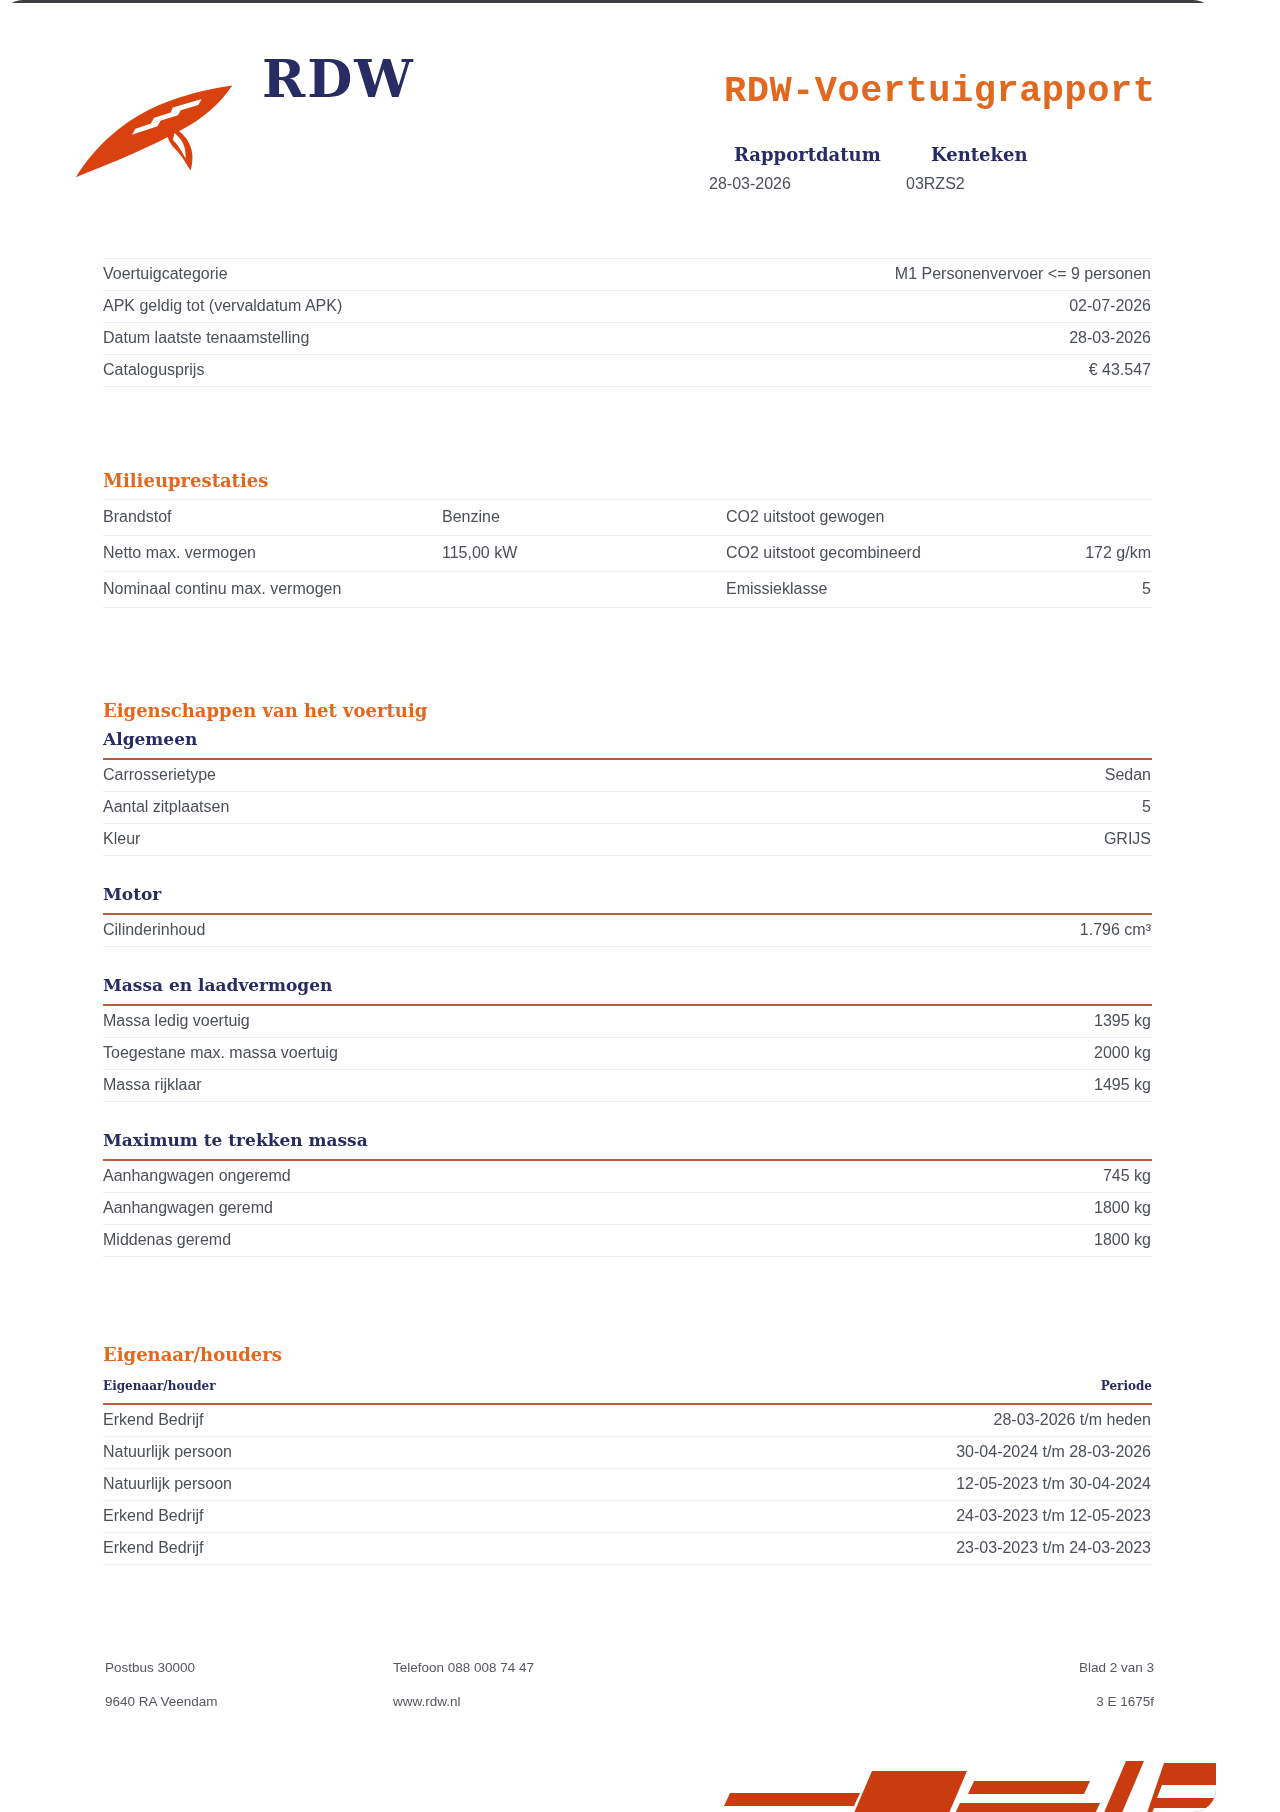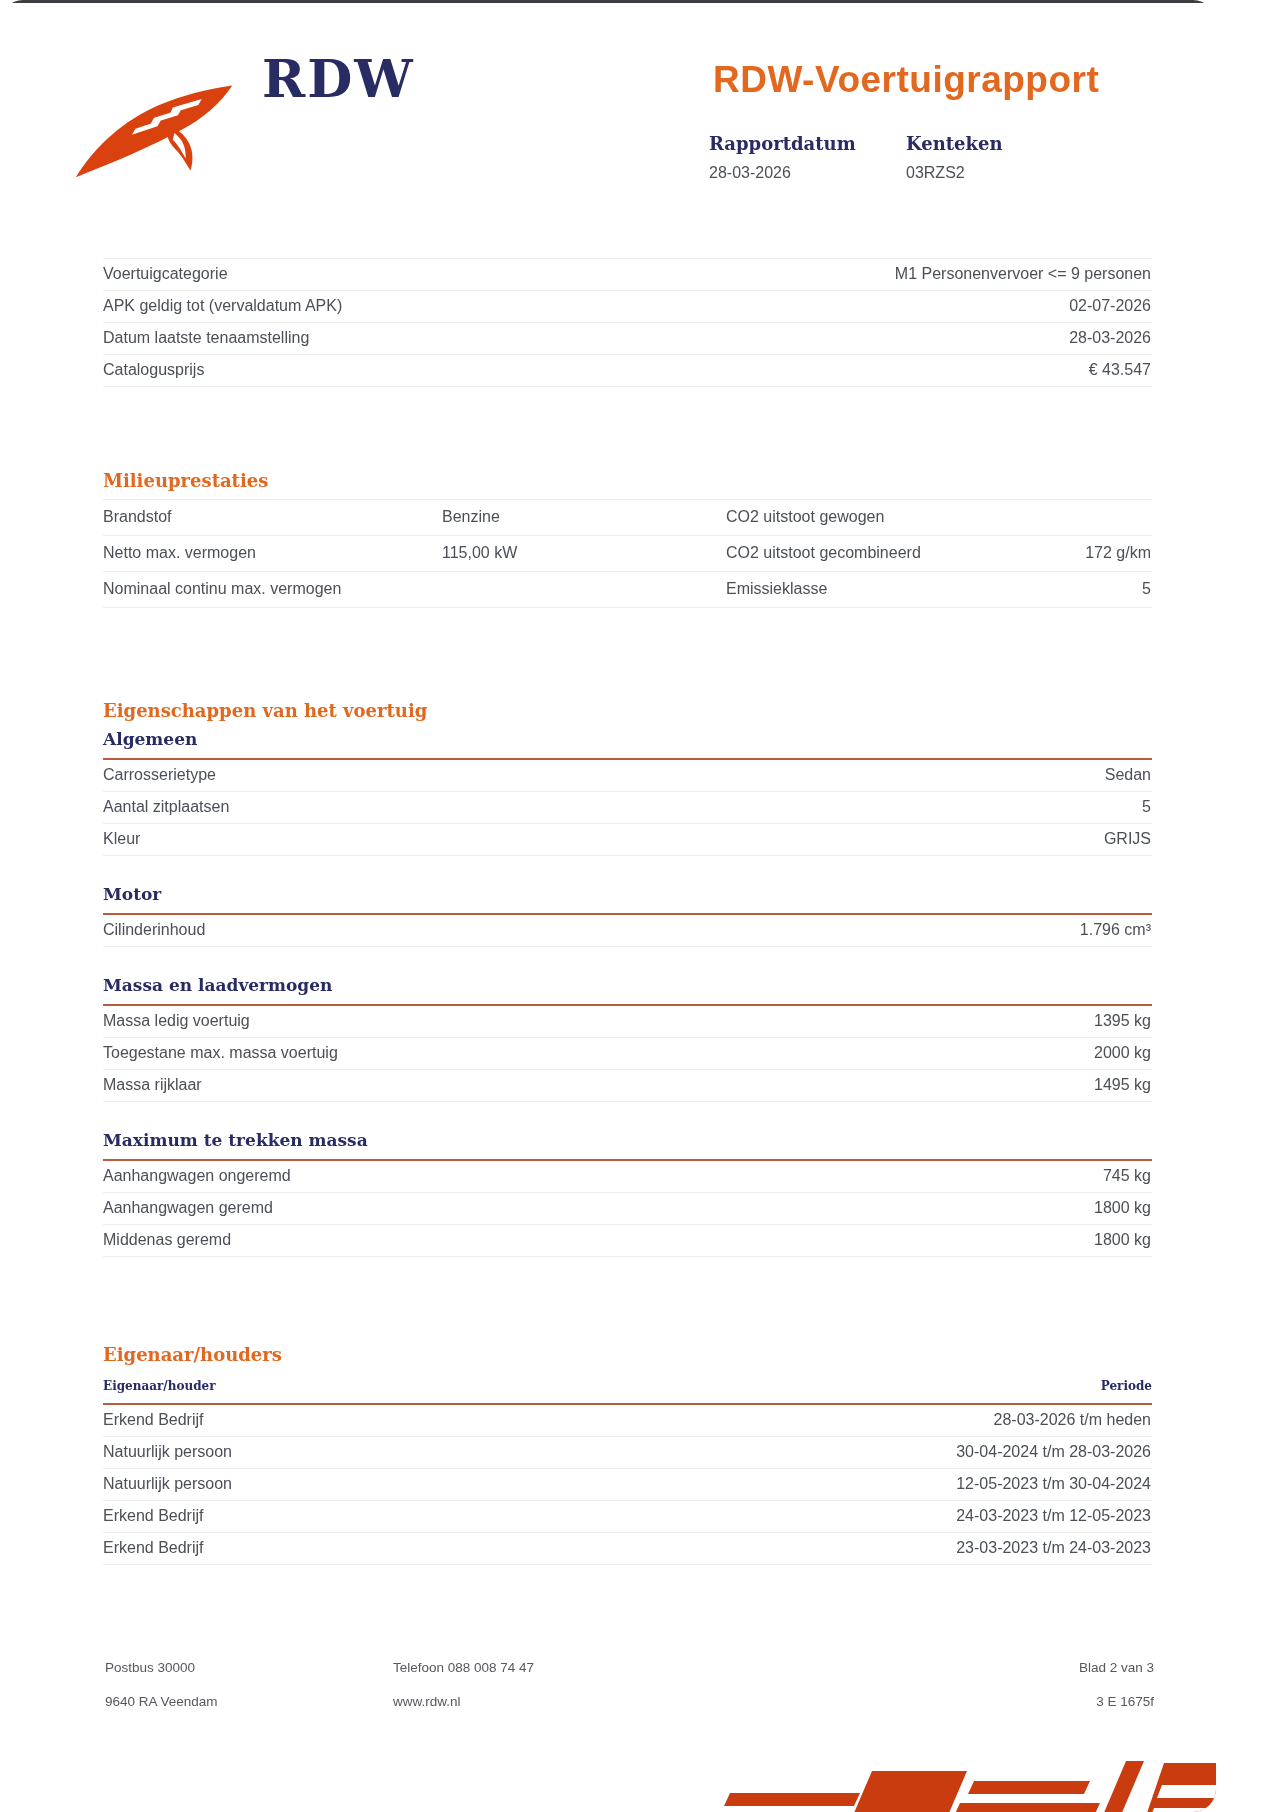--- a/index.html
+++ b/index.html
@@ -22,26 +22,26 @@
   
   .logo{position:absolute;left:60px;top:52px;width:380px;height:135px;}
   .feather{position:absolute;left:0;top:30px;width:195px;height:102px;}
   .logo-text{
     position:absolute;left:202px;top:-4px;
     font-family:"DejaVu Serif", serif;font-weight:700;font-size:52px;
     color:var(--navy);letter-spacing:2px;
   }
   .title-block{position:absolute;left:709px;top:55px;width:470px;}
   .doc-title{
-    margin:4px;font-family:Liberation Sans, sans-serif;font-weight:700;
+    margin:15px;font-family:Liberation Mono, monospace;font-weight:700;
     font-size:37px;color:var(--orange);letter-spacing:.5px;white-space:nowrap;
   }
   .meta{display:flex;margin-top:32px;}
   .meta-col{width:197px;}
-  .meta-label{font-family:"DejaVu Serif", serif;font-weight:700;font-size:18px;color:var(--navy);}
+  .meta-label{font-family:"DejaVu Serif", serif;font-weight:700;font-size:18px;color:var(--navy);margin-left:25px;}
   .meta-value{margin-top:10px;font-size:16px;color:var(--text);}
 
   
   .section{position:absolute;left:103px;width:1049px;}
   .section-title{
     font-family:"DejaVu Serif", serif;font-weight:700;
     font-size:18px;color:var(--orange);margin:0 0 8px 0;
   }
   .rows{border-top:1px solid var(--div);}
   .kv-row{

